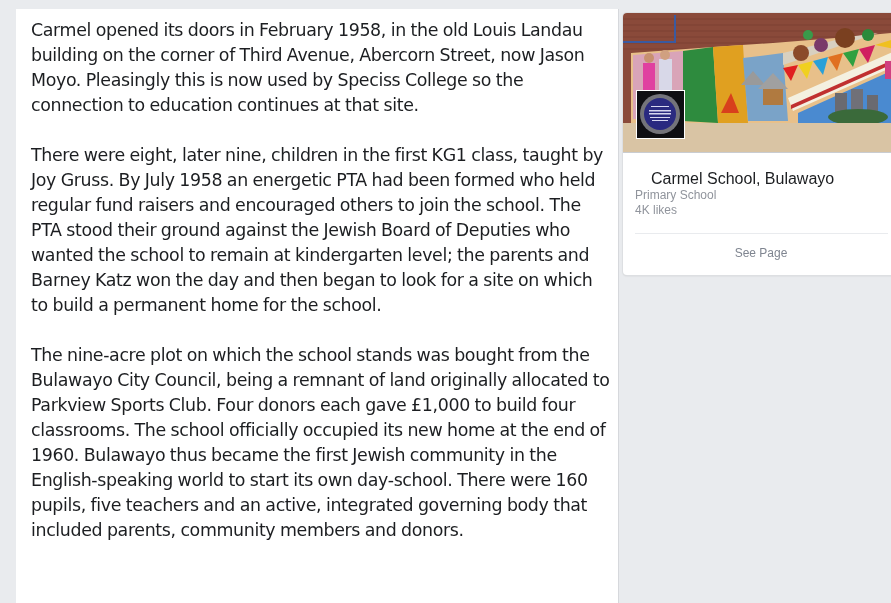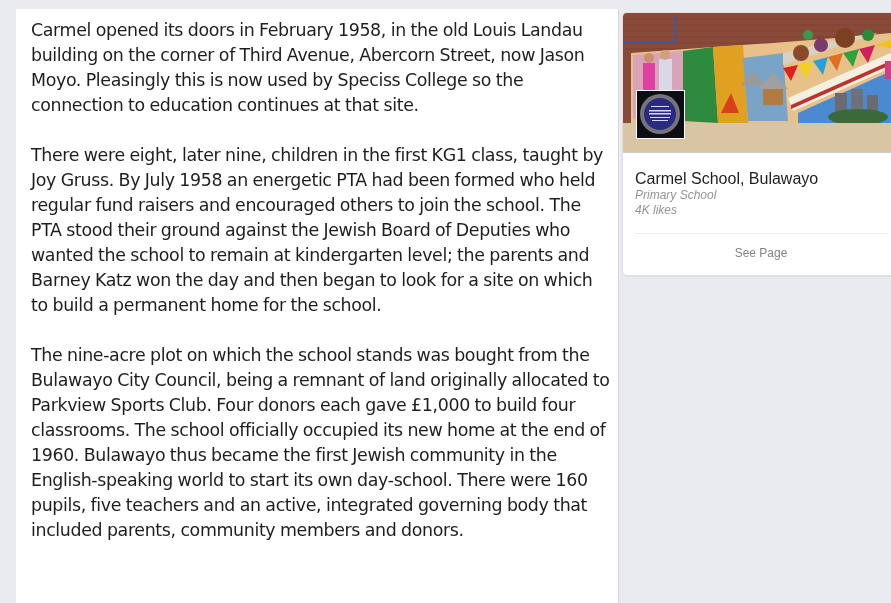--- a/index.html
+++ b/index.html
@@ -45,25 +45,25 @@
   .cover svg { display: block; }
   .profile-thumb {
     position: absolute; left: 13px; top: 77px; width: 49px; height: 49px;
     border: 1.5px solid #ffffff;
     box-sizing: border-box;
     background: #101010;
   }
   .card-info { position: absolute; left: 12px; top: 156px; }
   .page-name {
     font-family: "Liberation Sans", sans-serif;
-    font-size: 16px; color: #1c1e21; line-height: 19px;
+    font-size: 16px; color: #1c1e21; line-height: 19px; margin-left: 16px;
   }
   .page-category, .page-likes {
     font-family: "Liberation Sans", sans-serif;
-    font-size: 12px; color: #90949c; line-height: 15px; font-style: italic;
+    font-size: 12px; color: #90949c; line-height: 15px;
   }
   .card-divider {
     position: absolute; left: 12px; top: 220px; width: 253px; height: 1px;
     background: #e9ebee;
   }
   .see-page {
     position: absolute; left: 0; top: 233px; width: 276px; text-align: center;
     font-family: "Liberation Sans", sans-serif;
     font-size: 12px; color: #7f8590; cursor: pointer;
   }

